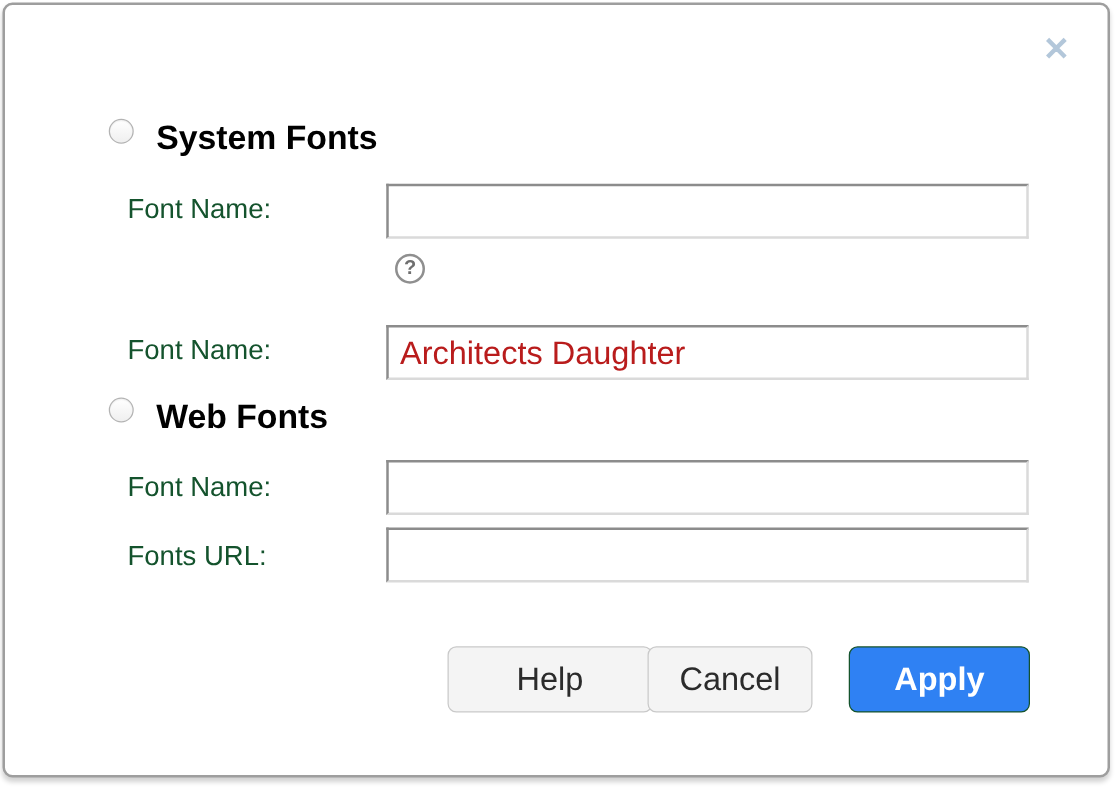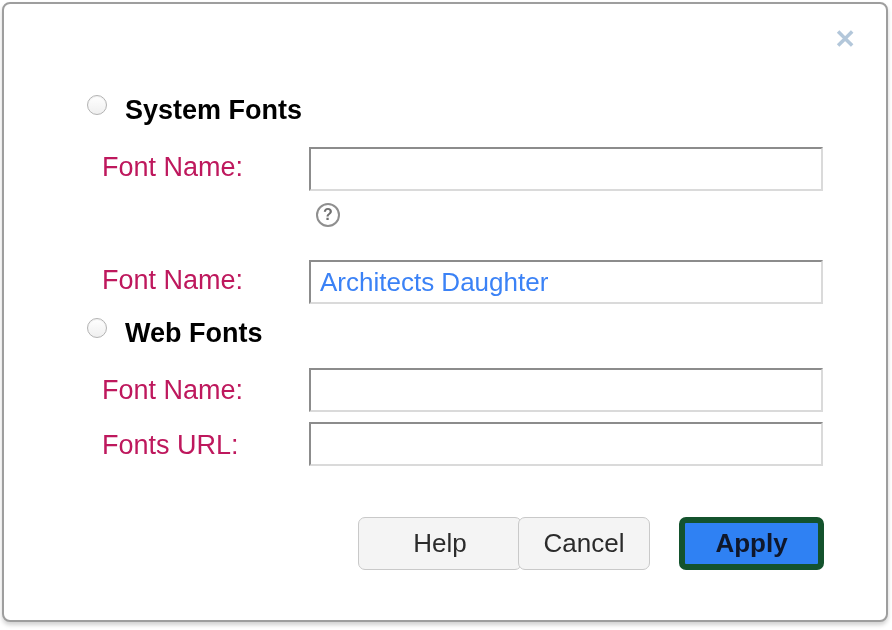--- a/index.html
+++ b/index.html
@@ -77,58 +77,58 @@
     font-weight: bold;
     display: flex;
     align-items: center;
     justify-content: center;
     cursor: pointer;
     background: #ffffff;
   }
   .flabel {
     position: absolute;
     left: 98px;
-    font-size: 27px;
+    font-size: 22px;
     line-height: 32px;
-    color: #be185d;
+    color: #14532d;
     white-space: nowrap;
   }
   .tf {
     position: absolute;
     left: 305px;
     width: 514px;
     height: 44px;
     background: #ffffff;
     border: 2px solid;
     border-color: #8c8c8c #dadada #dadada #8c8c8c;
     border-radius: 0;
     font-family: "Liberation Sans", sans-serif;
     font-size: 26px;
-    color: #3b82f6;
+    color: #b91c1c;
     padding: 0 9px;
     outline: none;
   }
   .btn {
     position: absolute;
     top: 513px;
     height: 53px;
     border-radius: 7px;
     font-family: "Liberation Sans", sans-serif;
     font-size: 26px;
     cursor: pointer;
   }
   .btn.secondary {
     background: #f4f4f4;
     border: 1px solid #c9c9c9;
     color: #2b2b2b;
   }
   .btn.primary {
     background: #2f81f3;
-    border: 6px solid #14532d;
-    color: #0f172a;
+    border: 1px solid #14532d;
+    color: #ffffff;
     font-weight: bold;
   }
 </style>
 </head>
 <body>
 
 <div class="dialog">
 
   <span class="close">✕</span>
 

